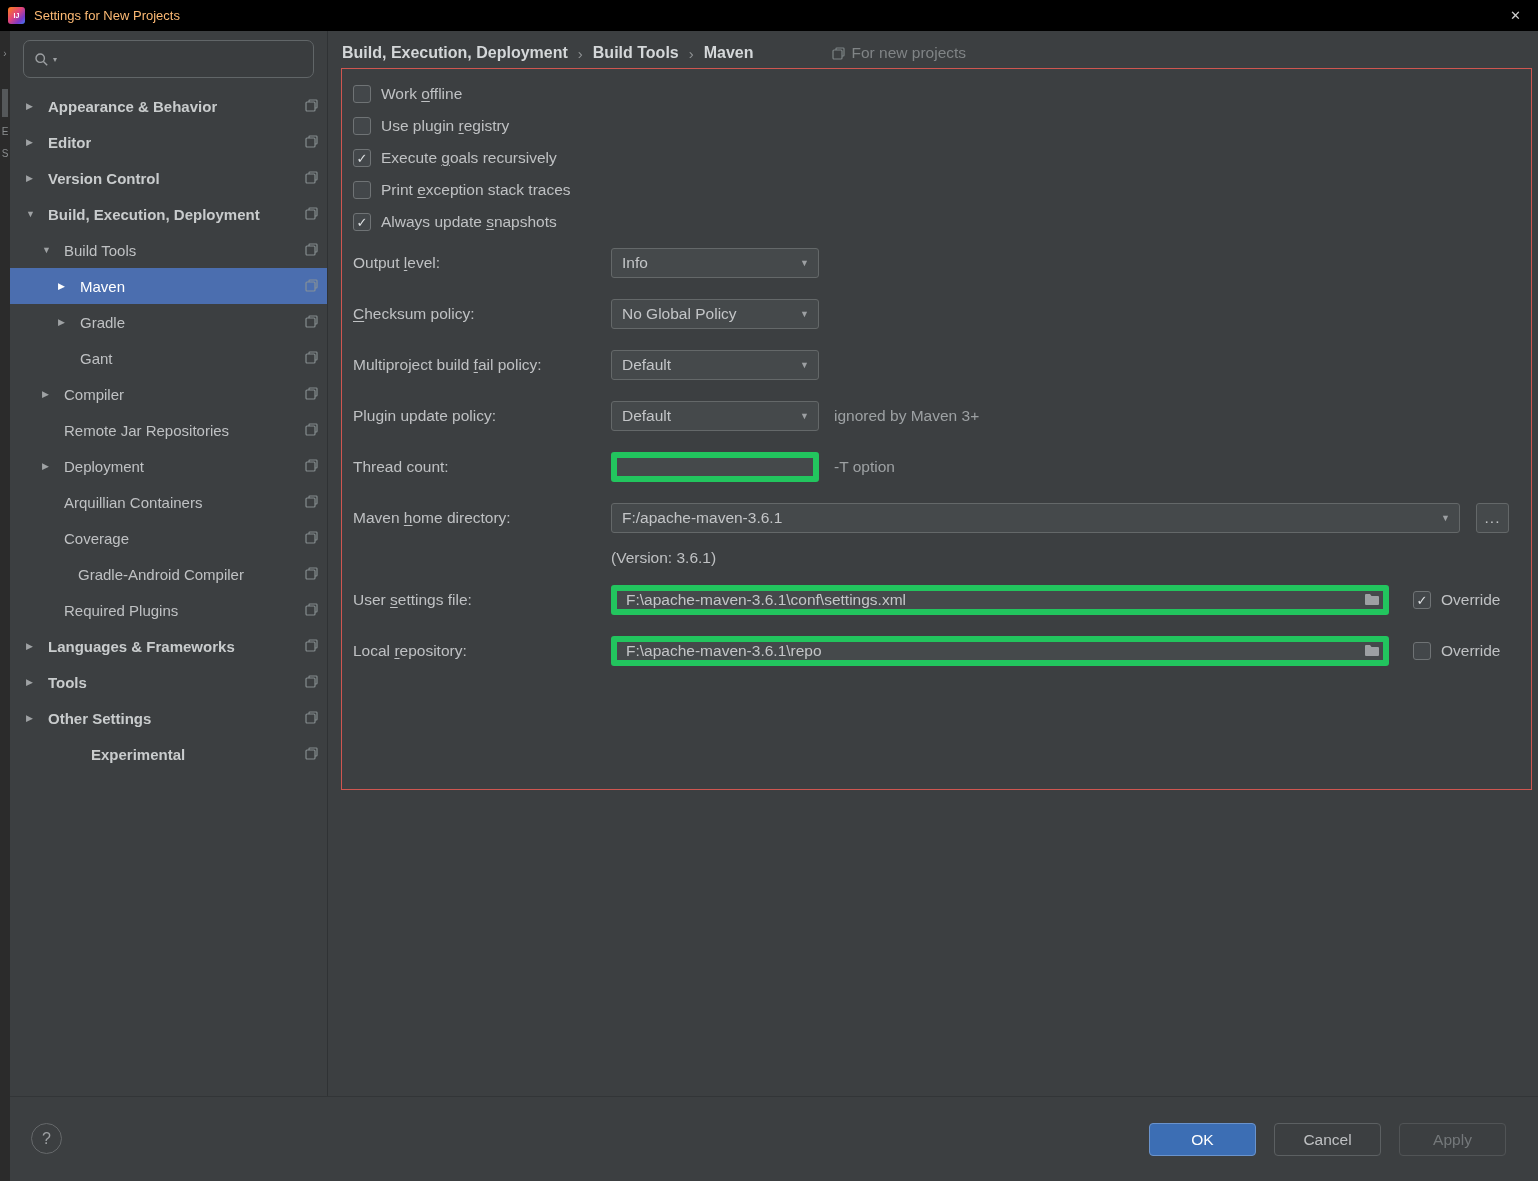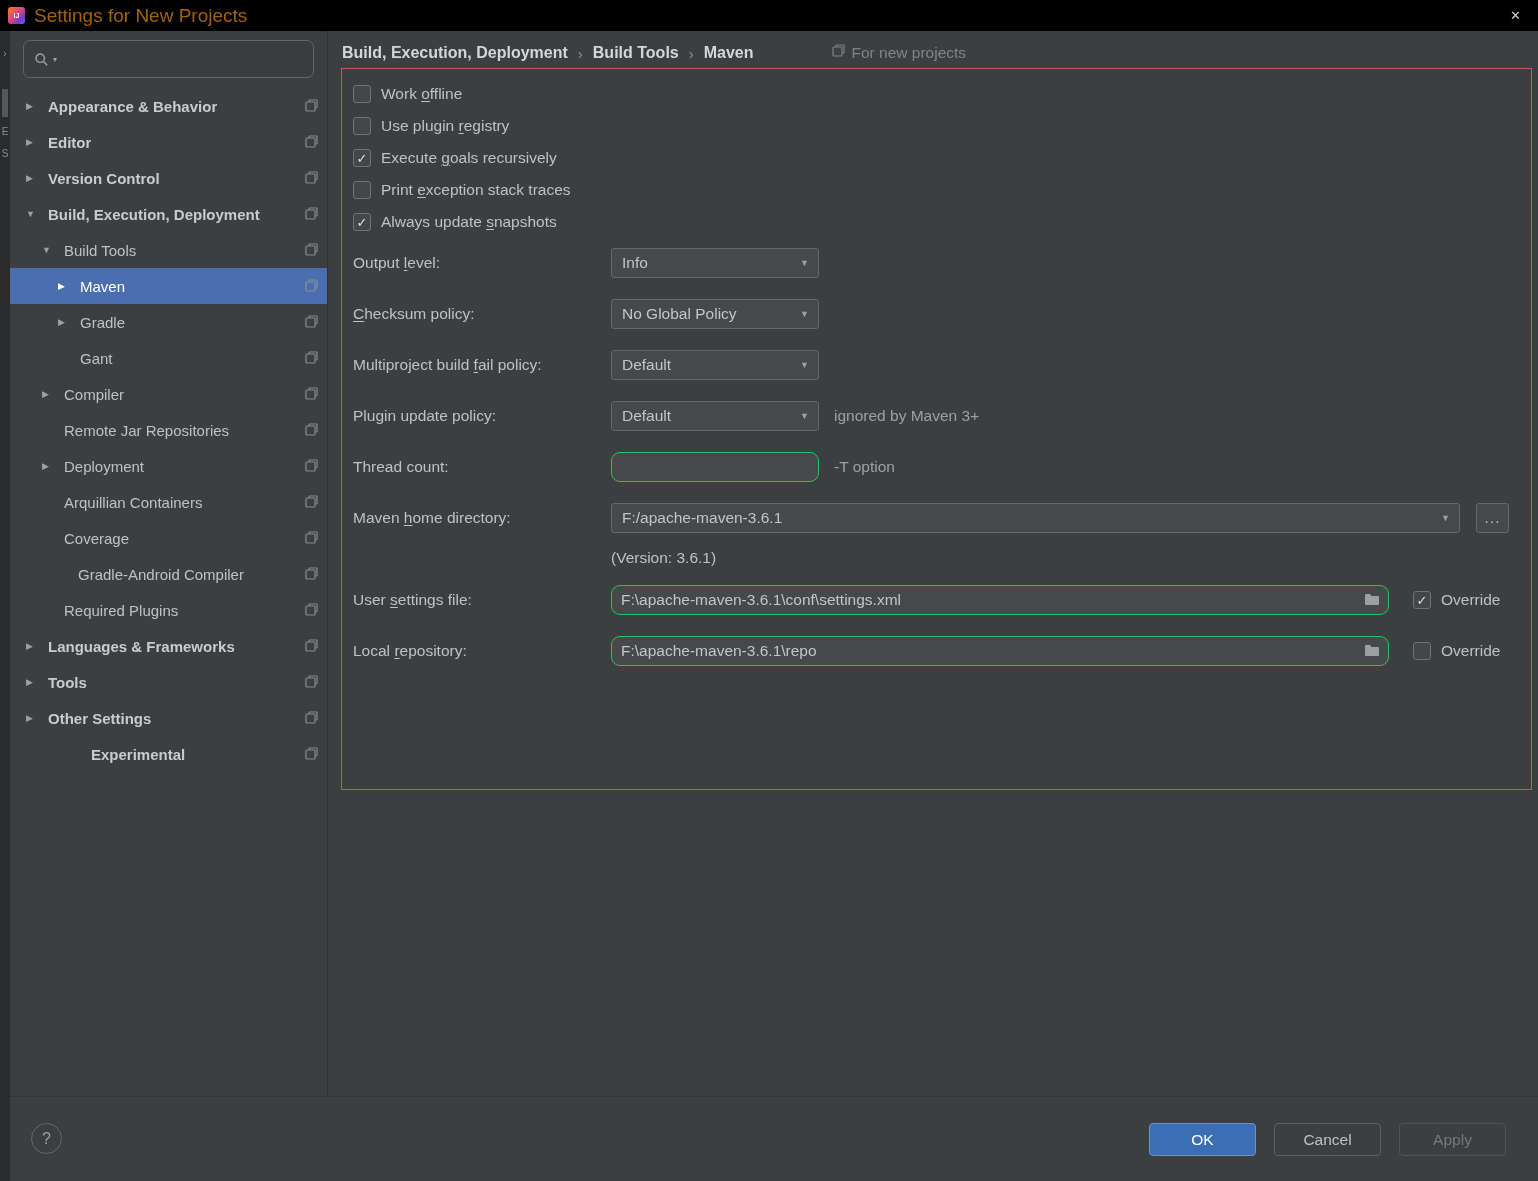--- a/index.html
+++ b/index.html
@@ -6,21 +6,21 @@
   html,body{background:#2b2b2b}
   .app{position:relative;width:1538px;height:1181px;background:#3c3f41;
        font-family:"Liberation Sans",sans-serif;color:#bbbdbf;font-size:15px;overflow:hidden}
 
   
   .titlebar{position:absolute;top:0;left:0;right:0;height:31px;background:#000;
             display:flex;align-items:center;padding-left:8px;z-index:5}
   .app-icon{width:17px;height:17px;border-radius:3px;flex:0 0 17px;
             background:linear-gradient(135deg,#fc8116,#e0447c 45%,#7a39c9 75%,#3e7df0);
             color:#fff;font-size:7px;font-weight:bold;display:flex;align-items:center;justify-content:center}
-  .titlebar .title{margin-left:9px;color:#a16207;font-size:19px}
+  .titlebar .title{margin-left:9px;color:#fdba74;font-size:13px}
   .close{position:absolute;right:0;top:0;width:45px;height:31px;display:flex;
          align-items:center;justify-content:center;color:#cfcfcf;font-size:13px;cursor:pointer}
 
   
   .edge-strip{position:absolute;left:0;top:31px;width:10px;bottom:0;background:#2b2b2b;
               color:#8a8d8f;font-size:10px;text-align:center}
   .edge-glyph{position:absolute;left:0;width:10px;display:block}
   .eg1{top:17px}.eg2{top:95px}.eg3{top:117px}
   .edge-thumb{position:absolute;top:58px;left:2px;width:6px;height:28px;background:#55585a}
 
@@ -40,21 +40,21 @@
   .tree-arrow{width:20px;flex:0 0 20px;font-size:9px;color:#9fa2a4;text-align:left;padding-left:2px}
   .tree-label{margin-left:4px;font-size:15px;color:#bfc1c3;overflow:hidden;text-overflow:ellipsis}
   .tree-ic{position:absolute;right:9px;top:11px;opacity:.9;line-height:0}
 
   
   .content{position:absolute;left:329px;top:31px;right:0;bottom:85px}
   .breadcrumb{display:flex;align-items:center;padding:13px 0 0 13px;font-size:16px}
   .crumbs{display:flex;align-items:center}
   .crumb{font-weight:bold;color:#d4d7d9}
   .crumb-sep{color:#8f9294;margin:0 10px;font-size:15px}
-  .fnp{display:flex;margin-left:78px;color:#808486;gap:7px;font-size:15.5px}
+  .fnp{display:flex;align-items:center;margin-left:78px;color:#808486;gap:7px;font-size:15.5px}
   .fnp-ic{line-height:0;opacity:.8}
 
   .panel{position:absolute;left:12px;top:37px;width:1191px;height:722px;
          border:1px solid var(--error-border);padding:9px 0 0 11px}
 
   .cb-row{height:32px;display:flex;align-items:center}
   .cb-box{width:18px;height:18px;flex:0 0 18px;border:1px solid #6f7375;border-radius:3px;
           background:#43474a;display:inline-flex;align-items:center;justify-content:center;
           font-size:13px;color:#dfe2e4;cursor:pointer}
   .cb-label{margin-left:10px;font-size:15.5px;color:#bfc1c3}
@@ -62,21 +62,21 @@
   .maven-form{margin-top:10px}
   .form-row{display:flex;align-items:center;height:30px;margin-bottom:21px;font-size:15.5px}
   .form-label{flex:0 0 258px;color:#bfc1c3}
   .select{display:flex;align-items:center;justify-content:space-between;width:208px;height:30px;
           background:#45494b;border:1px solid #646869;border-radius:3px;padding:0 9px 0 10px;cursor:pointer}
   .select-value{color:#c3c5c7;overflow:hidden;white-space:nowrap}
   .select-arrow{color:#9da0a3;font-size:9px;margin-left:8px}
   .combo-wide{width:849px}
   .browse-btn{margin-left:16px;width:33px;height:30px;background:#45494b;border:1px solid #646869;
               border-radius:3px;color:#c3c5c7;font:inherit;cursor:pointer;letter-spacing:1px}
-  .text-input{height:30px;background:#45494b;border:1px solid #22c55e;border-radius:9px;
+  .text-input{height:30px;background:#45494b;border:6px solid #22c55e;border-radius:3px;
               color:#c3c5c7;font:inherit;padding:0 9px;outline:none}
   .w-sm{width:208px}
   .file-wrap{position:relative;display:inline-flex;width:778px}
   .file-input{width:100%;padding-right:34px}
   .folder-ic{position:absolute;right:9px;top:8px;cursor:pointer;line-height:0}
   .override{display:inline-flex;align-items:center;margin-left:24px;cursor:pointer}
   .ov-label{margin-left:10px;color:#bfc1c3}
   .note{margin-left:15px;color:#9da1a3}
   .form-hint{padding-left:258px;height:22px;margin:-5px 0 14px;color:#bfc1c3;font-size:15.5px}
 

